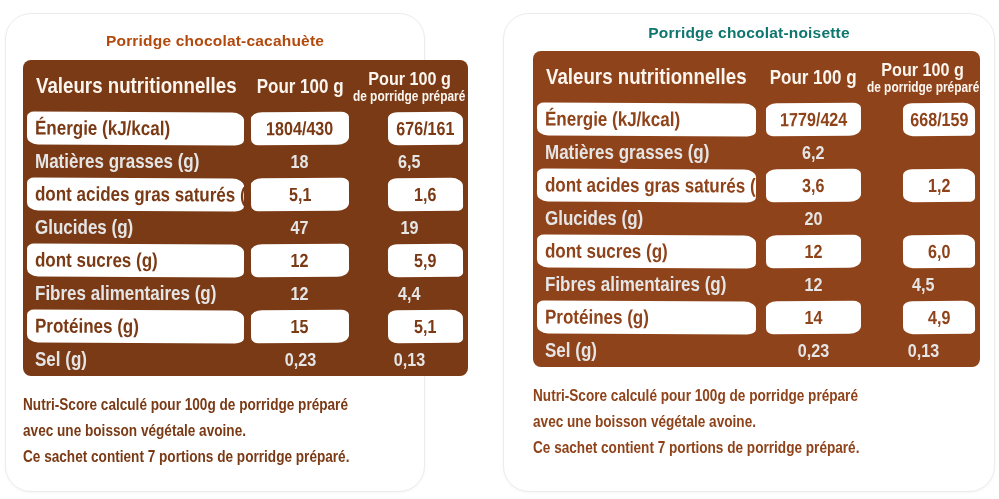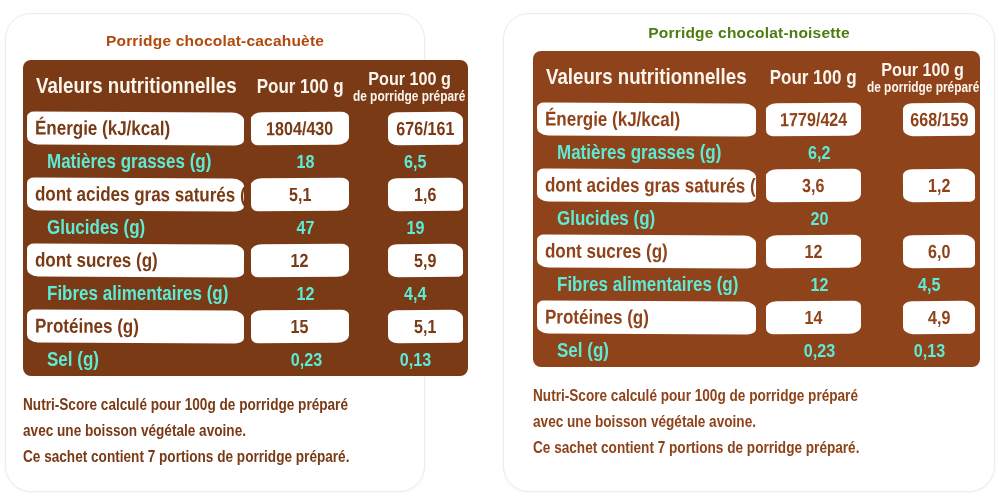--- a/index.html
+++ b/index.html
@@ -49,21 +49,21 @@
 
   .trow{height:33px;align-items:stretch;}
   .cell{display:flex;align-items:center;justify-content:center;overflow:visible;}
   .cell.c0{justify-content:flex-start;padding-left:8px;}
   .trow.light .cell{background:#ffffff;color:var(--accent);}
   .trow.light .cell:nth-child(1){border-radius:7px 12px 9px 11px / 5px 8px 5px 8px;transform:rotate(-0.25deg);}
   .trow.light .cell:nth-child(2){border-radius:11px 8px 12px 7px / 7px 5px 8px 6px;transform:rotate(0.35deg);}
   .trow.light .cell:nth-child(3){border-radius:9px 12px 7px 10px / 6px 8px 4px 7px;transform:rotate(-0.3deg);margin-left:32px;}
   .trow.light:nth-child(odd) .cell:nth-child(1){transform:rotate(0.3deg);}
   .trow.light:nth-child(odd) .cell:nth-child(2){transform:rotate(-0.3deg);}
-  .trow.dark .cell{color:#5eead4;margin-left:12px;}
+  .trow.dark .cell{color:#e5e5e5;}
   .trow .cell.c0 .cx{font-size:20px;font-weight:bold;}
   .trow .cell.c1 .cx,.trow .cell.c2 .cx{font-size:19px;font-weight:bold;}
 
   
   .cx{display:inline-block;transform:scaleX(0.85);transform-origin:center center;white-space:nowrap;}
   .cell.c0 .cx,.hc.first .cx,.footer .cx{transform-origin:left center;}
 
   .footer{margin-top:16px;font-weight:bold;font-size:16px;line-height:26px;color:var(--accent);}
   .card.left  .footer{margin-left:17px;}
   .card.right .footer{margin-left:29px;}
@@ -178,21 +178,21 @@
       </div>
   </div>
   <div class="footer">
     <div><span class="cx">Nutri-Score calculé pour 100g de porridge préparé</span></div>
     <div><span class="cx">avec une boisson végétale avoine.</span></div>
     <div><span class="cx">Ce sachet contient 7 portions de porridge préparé.</span></div>
   </div>
 </div>
 
 <div class="card right" style="--accent: #8f431a;">
-  <div class="title" style="color: #4d7c0f;">Porridge chocolat-noisette</div>
+  <div class="title" style="color: #0f766e;">Porridge chocolat-noisette</div>
   <div class="ntable">
     <div class="grid thead">
       <div class="hc first">
         <span class="cx h-main">Valeurs nutritionnelles</span>
       </div>
       <div class="hc">
         <span class="cx h-mid">Pour 100 g</span>
       </div>
       <div class="hc">
         <span class="cx h-small-top">Pour 100 g</span>

